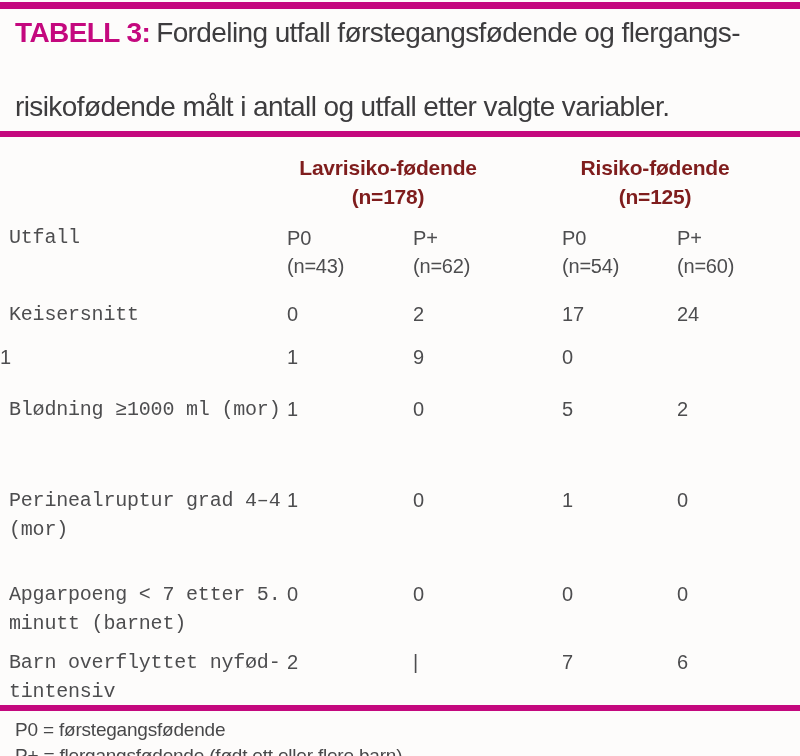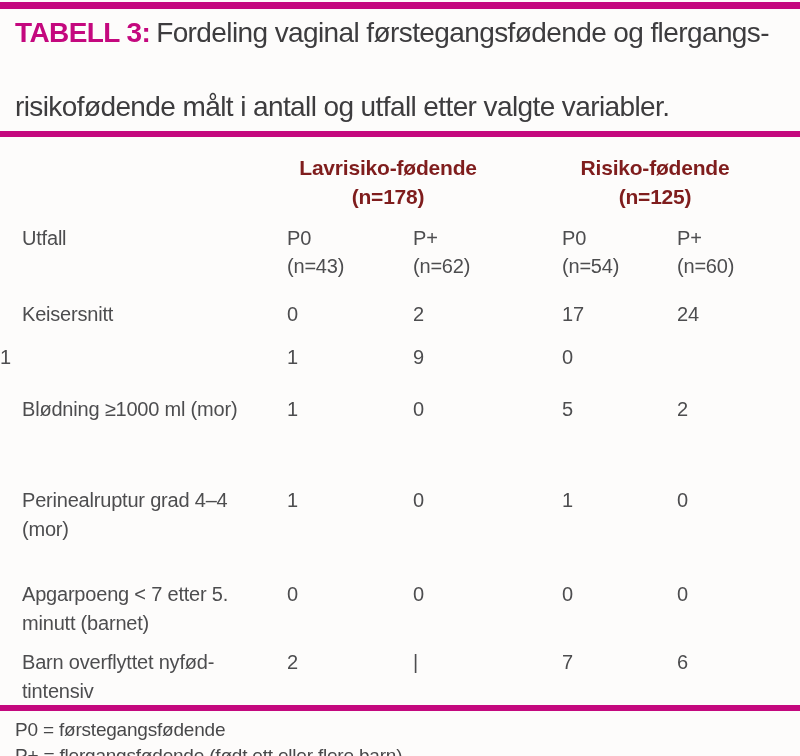--- a/index.html
+++ b/index.html
@@ -35,33 +35,33 @@
   .g1 { left:287px; width:202px; }
   .g2 { left:562px; width:186px; }
   .trow {
     position:absolute; left:0; width:800px;
     display:grid; grid-template-columns:287px 126px 149px 115px 1fr;
     font-size:20px; line-height:29px; letter-spacing:-0.2px;
     color:#4d4d4f;
   }
   .subhead { line-height:28px; }
   .cell { text-align:left; }
-  .cell.label { padding-left:22px; white-space:pre-line; }
+  .cell.label { padding-left:9px; white-space:pre-line;font-family:Liberation Mono, monospace; }
   .footnotes {
     position:absolute; left:15px; top:717px;
     font-size:19px; line-height:26px; letter-spacing:-0.2px; color:#48484a;
   }
 </style>
 </head>
 <body>
 
 <div class="topbar"></div>
 
 <div class="title">
-  <strong class="tag">TABELL 3:</strong><span>Fordeling vaginal førstegangsfødende og flergangs-</span><br>
+  <strong class="tag">TABELL 3:</strong><span>Fordeling utfall førstegangsfødende og flergangs-</span><br>
   <br>
   <span>risikofødende målt i antall og utfall etter valgte variabler.</span>
 </div>
 
 <div class="rule rule1"></div>
 
 <div class="group g1">
   <div>Lavrisiko-fødende</div>
   <div>(n=178)</div>
 </div>

